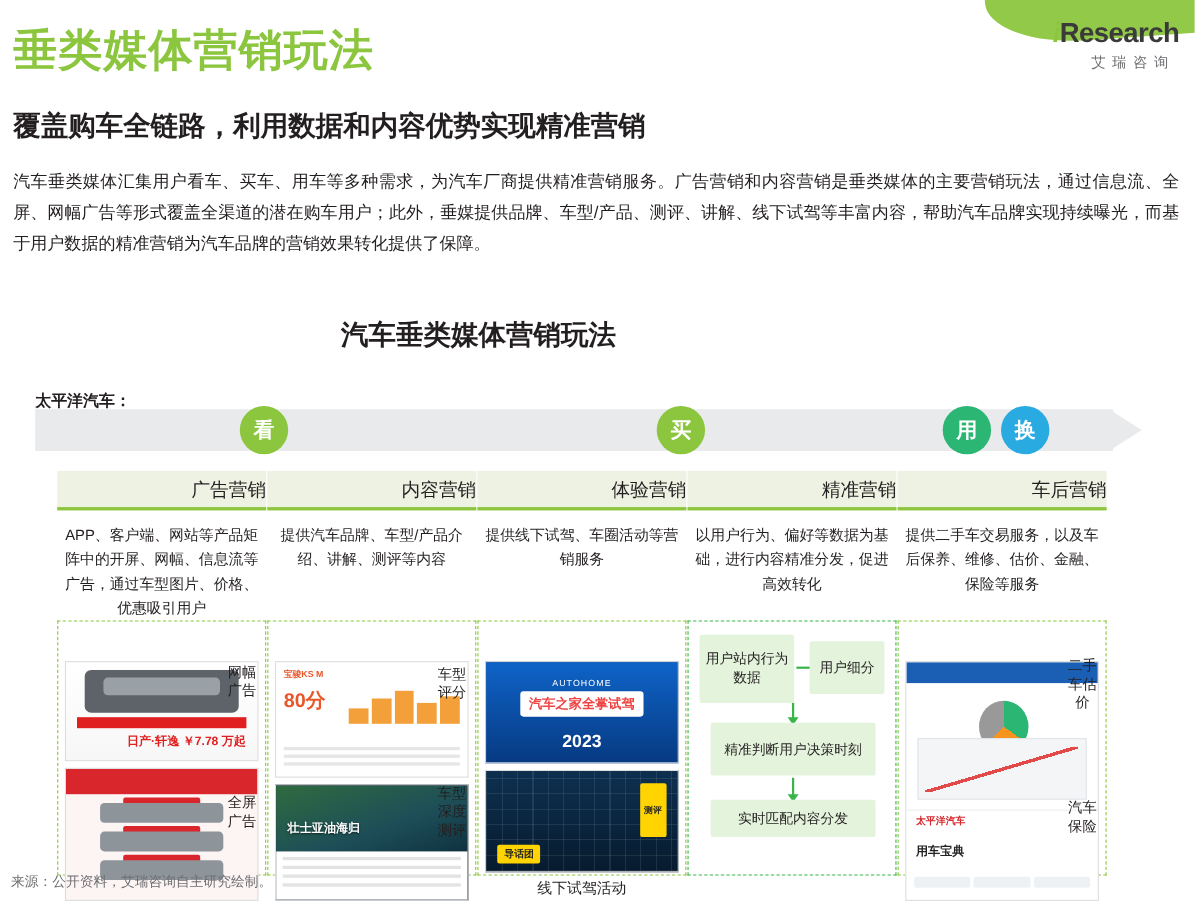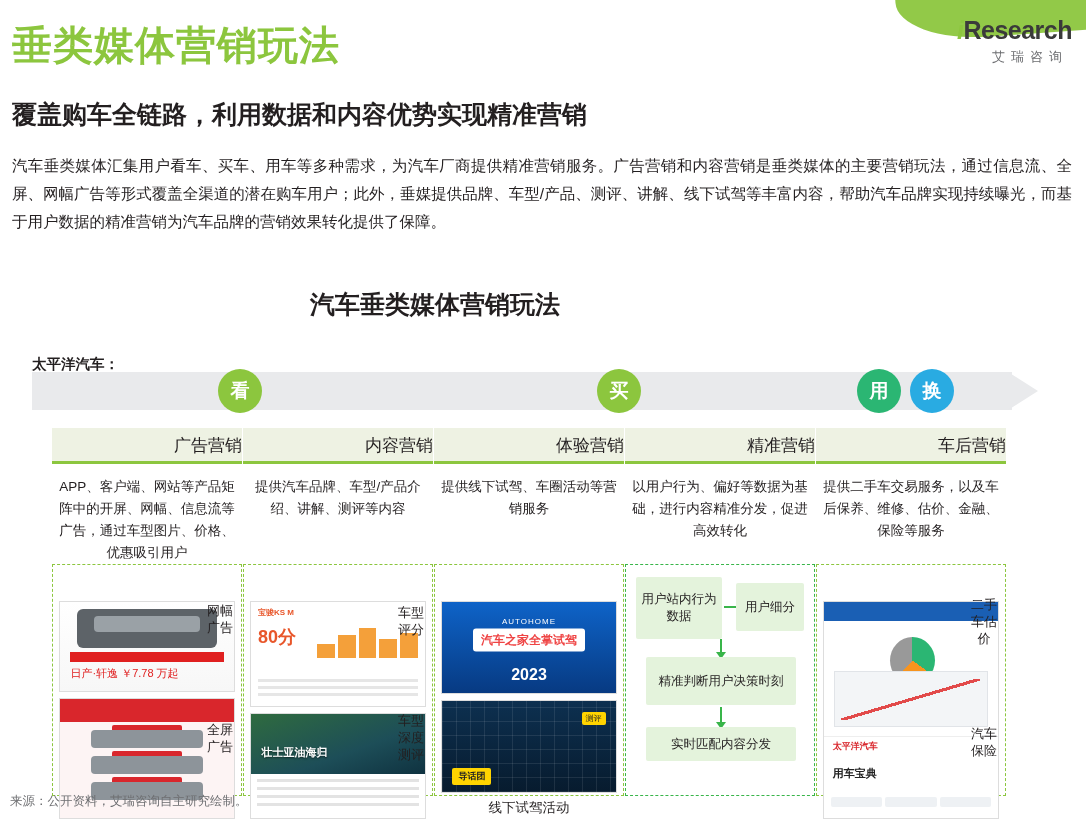--- a/index.html
+++ b/index.html
@@ -130,22 +130,22 @@
   }
   .c1a .car:after {
     content: ""; position: absolute; left: 12%; top: 18%; width: 76%; height: 40%;
     background: #9aa1a6; border-radius: 4px;
   }
   .c1a .redbar {
     position: absolute; left: 6%; top: 56%; width: 88%; height: 12%;
     background: #e02020;
   }
   .c1a .pricetxt {
-    position: absolute; left: 6%; top: 72%; width: 88%; text-align: left;
-    font-size: 11px; color: #e02020; font-weight: 400;
+    position: absolute; left: 6%; top: 72%; width: 88%; text-align: right;
+    font-size: 11px; color: #e02020; font-weight: 700;
   }
   .c1b { flex: 1.55; background: #fdf4f4; }
   .c1b .redhead { position: absolute; left: 0; top: 0; width: 100%; height: 20%; background: #d9262c; }
   .c1b .minicar {
     position: absolute; left: 18%; width: 64%; height: 15%;
     background: #8d949a; border-radius: 4px;
   }
   .c1b .m1 { top: 26%; } .c1b .m2 { top: 48%; } .c1b .m3 { top: 70%; }
   .c1b .tag {
     position: absolute; left: 30%; width: 40%; height: 6%;
@@ -189,21 +189,21 @@
     position: absolute; left: 50%; top: 17%; transform: translateX(-50%);
     color: #fff; font-size: 8px; letter-spacing: 1px;
   }
   .c3b { flex: 1; background: #09243c; }
   .c3b .grid { position: absolute; inset: 0; background:
      repeating-linear-gradient(90deg, rgba(255,255,255,.09) 0 1px, transparent 1px 14px),
      repeating-linear-gradient(0deg, rgba(255,255,255,.09) 0 1px, transparent 1px 14px),
      linear-gradient(#0d3050,#071b2e); }
   .c3b .tagy {
     position: absolute; right: 6%; top: 12%; background: #ffd400; color: #222;
-    font-size: 8px; font-weight: 400; padding: 1px 4px; border-radius: 2px;
+    font-size: 8px; font-weight: 700; padding: 19px 4px; border-radius: 2px;
   }
   .c3b .dlg {
     position: absolute; left: 6%; bottom: 8%; background: #ffd400; color: #222;
     font-size: 9px; font-weight: 700; padding: 2px 6px; border-radius: 2px;
   }
   .cap3 { text-align: center; font-size: 13.5px; margin-top: 6px; color: #231f20; }
 
   
   .flowbox { position: relative; width: 100%; height: 100%; }
   .fnode {

